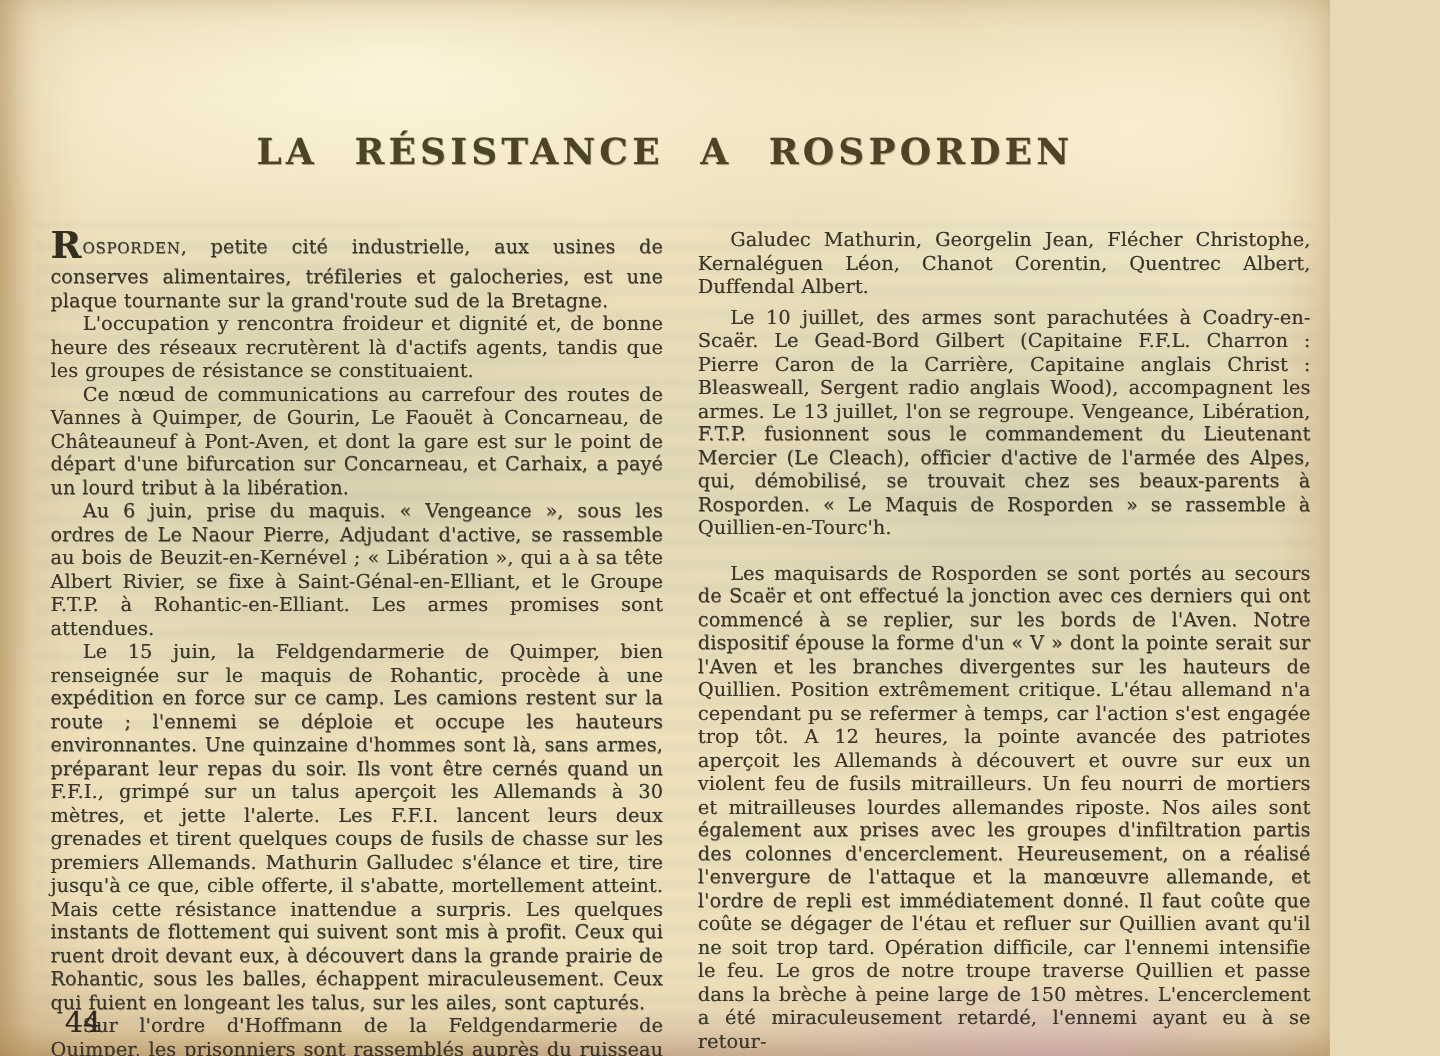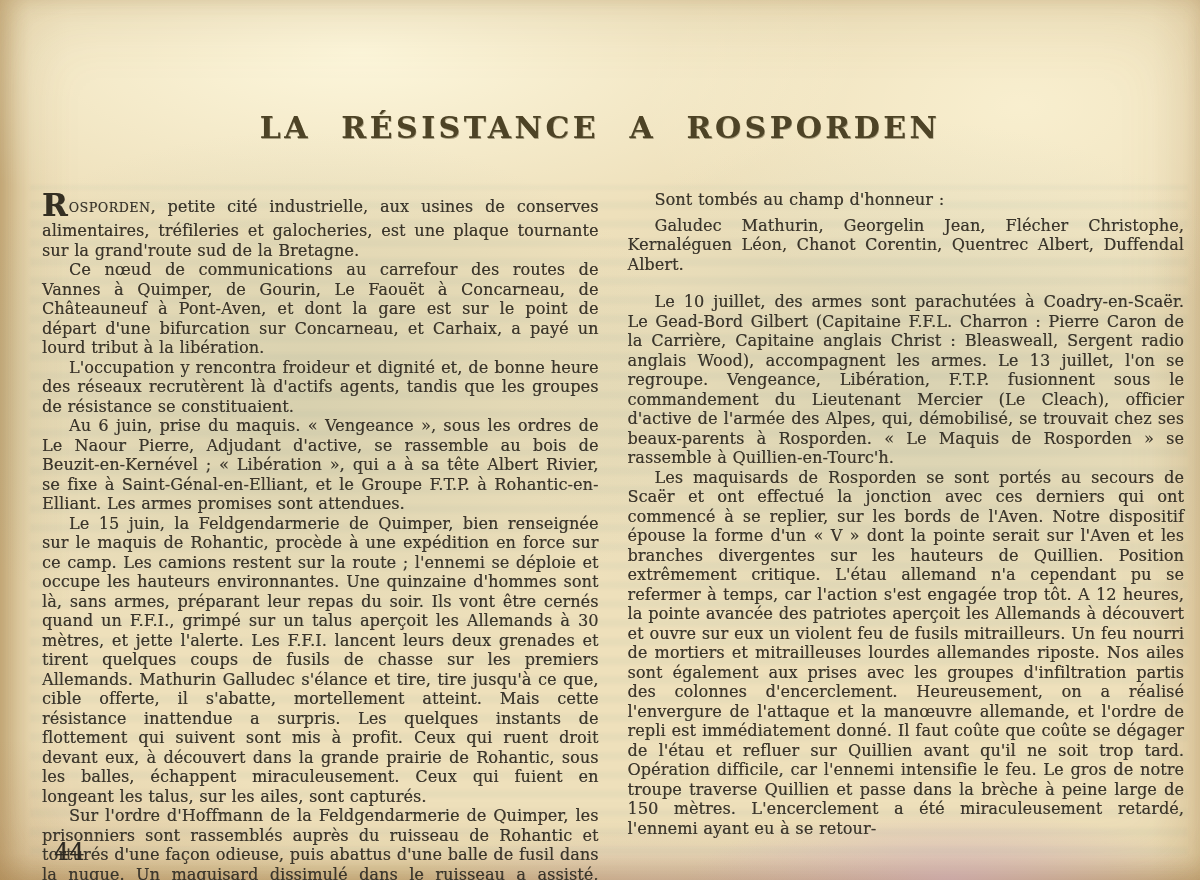--- a/index.html
+++ b/index.html
@@ -2,21 +2,21 @@
 <html lang="fr"><head>
 <meta charset="utf-8">
 <style>
   html,body{margin:0;padding:0;}
   body{
     width:1200px;height:880px;overflow:hidden;
     font-family:"DejaVu Serif","Liberation Serif",serif;
     background:#e7d9b4;
   }
   .page{
-    position:relative;width:1200px;height:880px;
+    position:relative;width:1108px;height:880px;
     background:
       radial-gradient(ellipse 60% 30% at 30% 6%, rgba(255,250,225,0.85), rgba(255,250,225,0) 70%),
       radial-gradient(ellipse 45% 35% at 85% 12%, rgba(255,248,220,0.6), rgba(255,248,220,0) 70%),
       linear-gradient(90deg, rgba(166,124,62,0.30) 0%, rgba(166,124,62,0.06) 2.5%, rgba(166,124,62,0) 6%, rgba(166,124,62,0) 96%, rgba(190,150,100,0.18) 100%),
       linear-gradient(0deg, rgba(158,116,58,0.28) 0%, rgba(158,116,58,0.05) 3%, rgba(158,116,58,0) 7%),
       #eee0bb;
     box-shadow:
       inset 0 0 70px 12px rgba(150,112,52,0.16),
       inset 10px 0 22px rgba(140,100,45,0.18),
       inset 0 -8px 18px rgba(150,110,55,0.15);
@@ -85,28 +85,27 @@
 
 <div class="page">
   <div class="wash"></div>
   <div class="ghost-lines"></div>
 
   <h1 class="title">LA RÉSISTANCE A ROSPORDEN</h1>
 
   <div class="columns">
     <div class="col col-left">
         <p class="no-indent"><span class="drop-initial">R</span><span class="small-caps">osporden</span>, petite cité industrielle, aux usines de conserves alimentaires, tréfileries et galocheries, est une plaque tournante sur la grand'route sud de la Bretagne.</p>
+        <p>L'occupation y rencontra froideur et dignité et, de bonne heure des réseaux recrutèrent là d'actifs agents, tandis que les groupes de résistance se constituaient.</p>
         <p>Ce nœud de communications au carrefour des routes de Vannes à Quimper, de Gourin, Le Faouët à Concarneau, de Châteauneuf à Pont-Aven, et dont la gare est sur le point de départ d'une bifurcation sur Concarneau, et Carhaix, a payé un lourd tribut à la libération.</p>
-        <p>L'occupation y rencontra froideur et dignité et, de bonne heure des réseaux recrutèrent là d'actifs agents, tandis que les groupes de résistance se constituaient.</p>
         <p>Au 6 juin, prise du maquis. « Vengeance », sous les ordres de Le Naour Pierre, Adjudant d'active, se rassemble au bois de Beuzit-en-Kernével ; « Libération », qui a à sa tête Albert Rivier, se fixe à Saint-Génal-en-Elliant, et le Groupe F.T.P. à Rohantic-en-Elliant. Les armes promises sont attendues.</p>
         <p>Le 15 juin, la Feldgendarmerie de Quimper, bien renseignée sur le maquis de Rohantic, procède à une expédition en force sur ce camp. Les camions restent sur la route ; l'ennemi se déploie et occupe les hauteurs environnantes. Une quinzaine d'hommes sont là, sans armes, préparant leur repas du soir. Ils vont être cernés quand un F.F.I., grimpé sur un talus aperçoit les Allemands à 30 mètres, et jette l'alerte. Les F.F.I. lancent leurs deux grenades et tirent quelques coups de fusils de chasse sur les premiers Allemands. Mathurin Galludec s'élance et tire, tire jusqu'à ce que, cible offerte, il s'abatte, mortellement atteint. Mais cette résistance inattendue a surpris. Les quelques instants de flottement qui suivent sont mis à profit. Ceux qui ruent droit devant eux, à découvert dans la grande prairie de Rohantic, sous les balles, échappent miraculeusement. Ceux qui fuient en longeant les talus, sur les ailes, sont capturés.</p>
         <p>Sur l'ordre d'Hoffmann de la Feldgendarmerie de Quimper, les prisonniers sont rassemblés auprès du ruisseau de Rohantic et torturés d'une façon odieuse, puis abattus d'une balle de fusil dans la nuque. Un maquisard dissimulé dans le ruisseau a assisté, impuissant, au martyr de ses camarades. Les détails donnés par lui sont d'une horreur révoltante.</p>
       </div>
     <div class="col col-right">
-        <p>Sont tombés au champ d'honneur :</p>
         <p>Galudec Mathurin, Georgelin Jean, Flécher Christophe, Kernaléguen Léon, Chanot Corentin, Quentrec Albert, Duffendal Albert.</p>
         <p>Le 10 juillet, des armes sont parachutées à Coadry-en-Scaër. Le Gead-Bord Gilbert (Capitaine F.F.L. Charron : Pierre Caron de la Carrière, Capitaine anglais Christ : Bleasweall, Sergent radio anglais Wood), accompagnent les armes. Le 13 juillet, l'on se regroupe. Vengeance, Libération, F.T.P. fusionnent sous le commandement du Lieutenant Mercier (Le Cleach), officier d'active de l'armée des Alpes, qui, démobilisé, se trouvait chez ses beaux-parents à Rosporden. « Le Maquis de Rosporden » se rassemble à Quillien-en-Tourc'h.</p>
         <p>Les maquisards de Rosporden se sont portés au secours de Scaër et ont effectué la jonction avec ces derniers qui ont commencé à se replier, sur les bords de l'Aven. Notre dispositif épouse la forme d'un « V » dont la pointe serait sur l'Aven et les branches divergentes sur les hauteurs de Quillien. Position extrêmement critique. L'étau allemand n'a cependant pu se refermer à temps, car l'action s'est engagée trop tôt. A 12 heures, la pointe avancée des patriotes aperçoit les Allemands à découvert et ouvre sur eux un violent feu de fusils mitrailleurs. Un feu nourri de mortiers et mitrailleuses lourdes allemandes riposte. Nos ailes sont également aux prises avec les groupes d'infiltration partis des colonnes d'encerclement. Heureusement, on a réalisé l'envergure de l'attaque et la manœuvre allemande, et l'ordre de repli est immédiatement donné. Il faut coûte que coûte se dégager de l'étau et refluer sur Quillien avant qu'il ne soit trop tard. Opération difficile, car l'ennemi intensifie le feu. Le gros de notre troupe traverse Quillien et passe dans la brèche à peine large de 150 mètres. L'encerclement a été miraculeusement retardé, l'ennemi ayant eu à se retour-</p>
       </div>
   </div>
 
   <div class="page-number">44</div>
 </div>
 
 </body></html>

